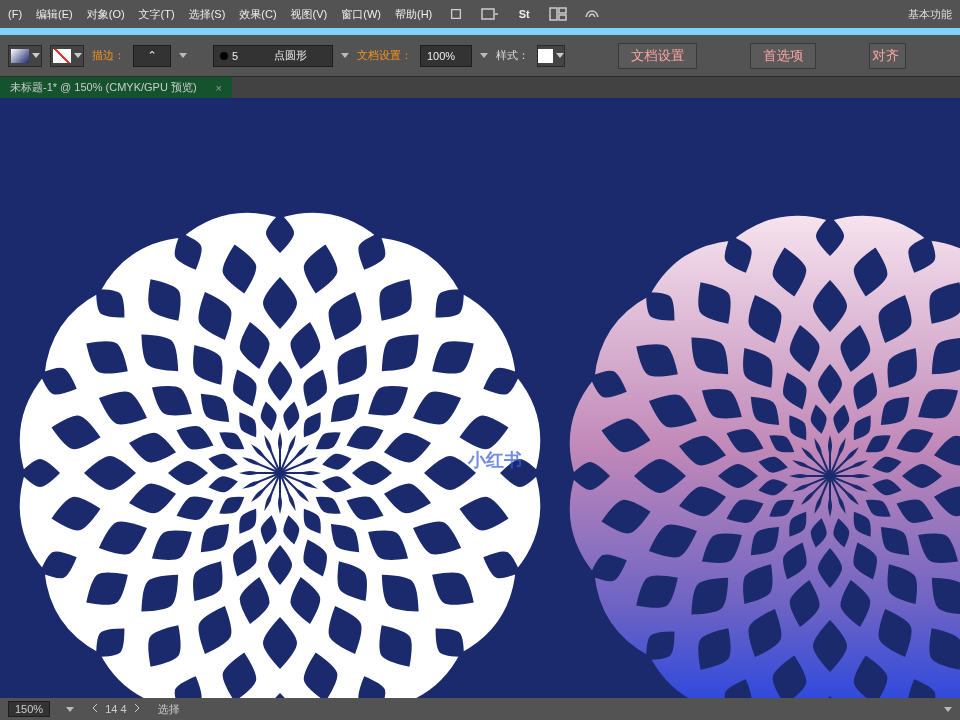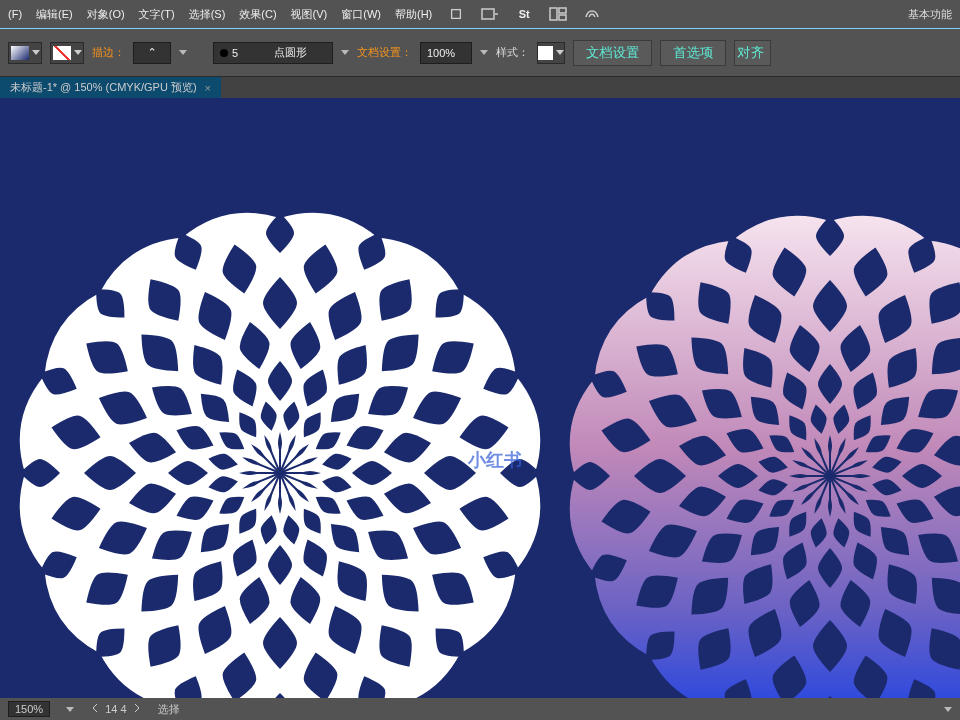--- a/index.html
+++ b/index.html
@@ -8,37 +8,37 @@
 
   
   .menubar { height: 28px; background: #535353; display: flex; align-items: center; padding: 0 8px; gap: 14px; }
   .menubar .menu-item { color: #eee; cursor: pointer; }
   .menubar .spacer { flex: 1; }
   .menubar .tool-icon { width: 20px; height: 20px; display: inline-flex; align-items: center; justify-content: center; color: #ccc; cursor: pointer; }
   .menubar .tool-icon svg { stroke: currentColor; fill: none; stroke-width: 1.5; }
   .workspace-label { color: #ddd; margin-left: 30px; cursor: pointer; }
 
   
-  .optbar { height: 48px; background: #535353; border-top: 1px solid #7dd3fc; display: flex; align-items: center; padding: 0 8px; gap: 8px; }
+  .optbar { height: 48px; background: #535353; border-top: 7px solid #7dd3fc; display: flex; align-items: center; padding: 0 8px; gap: 8px; }
   .swatch-btn  { width: 34px; height: 22px; background: #444; border: 1px solid #2a2a2a; display: flex; align-items: center; justify-content: center; cursor: pointer; }
   .swatch-btn .grad { width: 18px; height: 14px; background: linear-gradient(135deg,#fff,#1b2a70); }
   .swatch-btn .slash { width: 18px; height: 14px; background: linear-gradient(45deg, transparent 46%, #e33 46%, #e33 54%, transparent 54%), #fff; }
   .swatch-btn .solid-w { width: 18px; height: 14px; background: #fff; }
   .swatch-btn .trian { display:inline-block; width:0; height:0; border-left:4px solid transparent; border-right:4px solid transparent; border-top:5px solid #ccc; margin-left:3px;}
   .lbl { color: #f7941d; }
   .field { background: #333; border: 1px solid #1e1e1e; height: 22px; color: #eee; padding: 0 6px; display: flex; align-items: center; gap: 4px; cursor: text;}
   .field input { background: transparent; border: none; color: #eee; font-size: 11px; width: 38px; outline: none;}
-  .btn  { background: #5a5a5a; border: 1px solid #3a3a3a; padding: 3px 12px; color: #5eead4; cursor: pointer; }
+  .btn  { background: #5a5a5a; border: 1px solid #3a3a3a; padding: 3px 12px; color: #fca5a5; cursor: pointer; margin-left: 45px; }
   .tri  { display:inline-block; width:0; height:0; border-left:4px solid transparent; border-right:4px solid transparent; border-top:5px solid #bbb; cursor:pointer;}
   .pt-shape{ width:8px; height:8px; border-radius:50%; background:#000; display:inline-block;}
   .sep { width:10px;}
 
   
   .tabrow { height: 22px; background: #424242; display: flex; align-items: stretch; border-top:1px solid #2a2a2a;}
-  .tab { background: #0c4a6e; display: flex; align-items: center; gap: 8px; padding: 0 10px; color: #ccc; font-size: 11px; }
+  .tab { background: #14532d; display: flex; align-items: center; gap: 19px; padding: 0 10px; color: #ccc; font-size: 11px; }
   .tab .close { cursor: pointer; color:#999; }
 
   
   .canvas-area { flex: 1; position: relative; background: #1a2a6d; overflow: hidden; }
   .watermark { position:absolute; left:468px; top:350px; color:#355dd6; font-weight:bold; font-size:18px; opacity:0.7; pointer-events:none;}
   .rosette { position: absolute; }
 
   
   .statusbar { height: 22px; background: #535353; display: flex; align-items: center; padding: 0 8px; gap: 16px; font-size:11px; color:#ccc;}
   .statusbar .zoom { background:#333; border:1px solid #1e1e1e; padding:1px 6px; cursor:pointer;}

